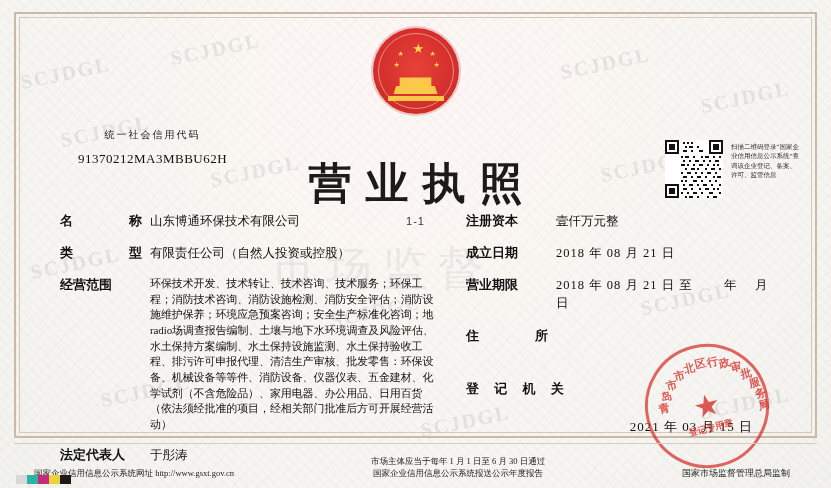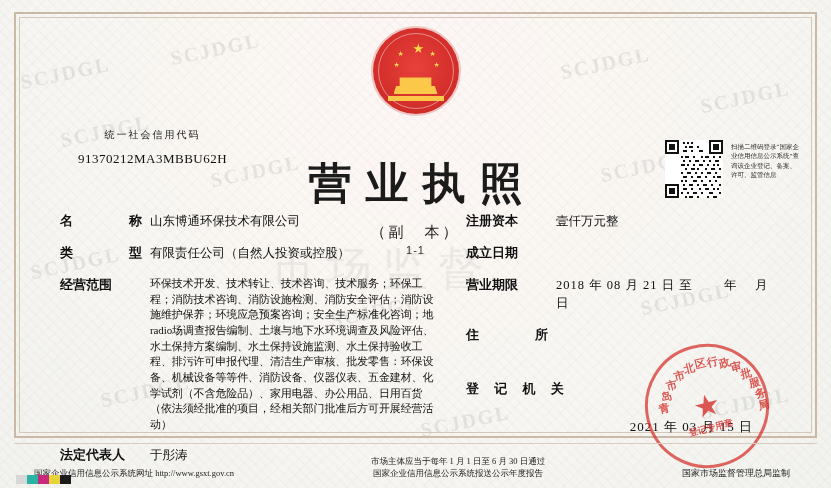--- a/index.html
+++ b/index.html
@@ -233,21 +233,20 @@
     <div class="star" style="left:25px;top:22px;font-size:7px;">★</div>
     <div class="star" style="left:21px;top:33px;font-size:7px;">★</div>
     <div class="star" style="left:57px;top:22px;font-size:7px;">★</div>
     <div class="star" style="left:61px;top:33px;font-size:7px;">★</div>
     <div class="gate"></div>
     <div class="base"></div>
   </div>
 
   <div class="title">
     <div class="main">营业执照</div>
-    <div class="sub">（副　本）</div>
     <div class="page">1-1</div>
   </div>
 
   <div class="code-block">
     <div class="label">统一社会信用代码</div>
     <div class="value">91370212MA3MBBU62H</div>
   </div>
 
   <div class="qr-wrap">
     <svg class="qr" viewBox="0 0 29 29" shape-rendering="crispEdges">
@@ -384,20 +383,21 @@
       <div class="row">
         <div class="k">
             <span>注册资本</span>
           </div>
         <div class="v">壹仟万元整</div>
       </div>
       <div class="row">
         <div class="k">
             <span>成立日期</span>
           </div>
+        <div class="v date-line">2018 年 08 月 21 日</div>
       </div>
       <div class="row">
         <div class="k">
             <span>营业期限</span>
           </div>
         <div class="v date-line">2018 年 08 月 21 日 至　　 年　 月　 日</div>
       </div>
       <div class="row">
         <div class="k">
             <span>住</span>

